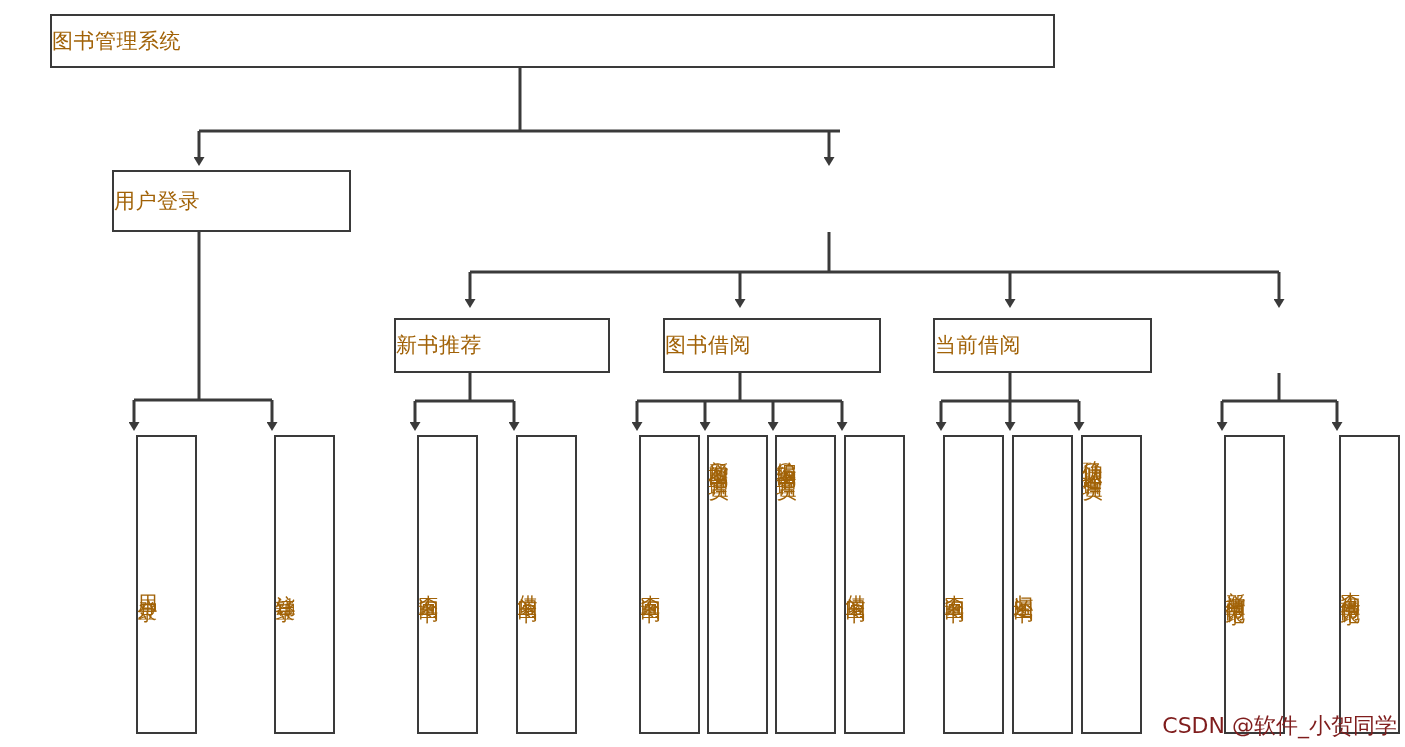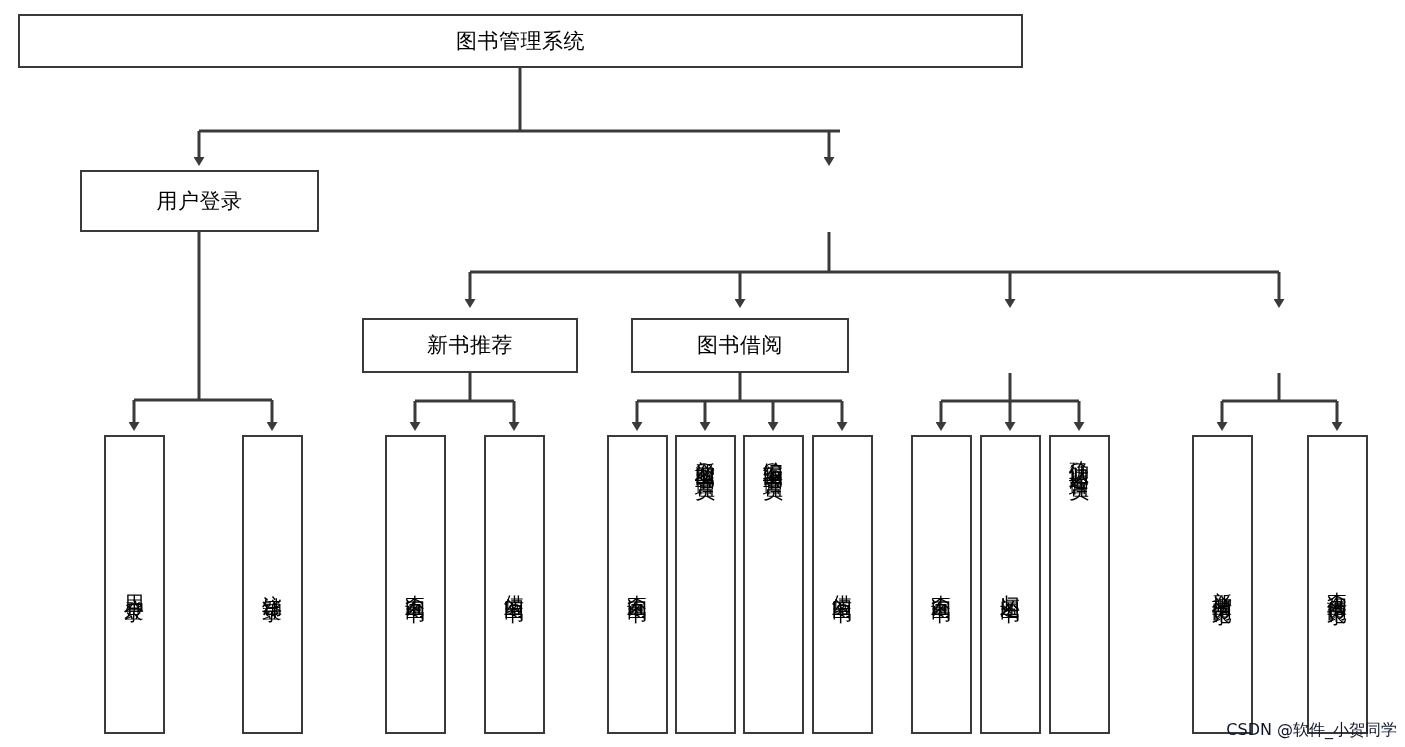--- a/index.html
+++ b/index.html
@@ -23,23 +23,24 @@
     height: 747px;
     pointer-events: none;
   }
   .node {
     position: absolute;
     box-sizing: border-box;
     border: 2.5px solid #3a3a3a;
     background: #ffffff;
     display: flex;
     align-items: center;
-    justify-content: center;
-    color: #000000;
+    justify-content: flex-start;
+    color: #a16207;
     z-index: 2;
+    margin-left: 32px;
   }
   .node .label {
     display: block;
     text-align: center;
     line-height: 1.18;
     letter-spacing: 0.5px;
   }
   
   .node.h .label {
     font-size: 21px;
@@ -62,22 +63,22 @@
     white-space: nowrap;
   }
   .node.v.mid {
     align-items: center;
     padding-top: 0;
   }
   #watermark {
     position: absolute;
     right: 8px;
     bottom: 6px;
-    font-size: 16px;
-    color: #0f172a;
+    font-size: 22px;
+    color: #7f1d1d;
     z-index: 5;
     white-space: nowrap;
     font-family: "DejaVu Sans", "Liberation Sans", sans-serif;
   }
 </style>
 </head>
 <body>
 
 <div id="canvas">
 
@@ -138,20 +139,23 @@
   <div class="node h" style="left:80px; top:170px; width:239px; height:62px;">
     <span class="label">用户登录</span>
   </div>
 
   <div class="node h" style="left:631px; top:318px; width:218px; height:55px;">
     <span class="label">图书借阅</span>
   </div>
   <div class="node h" style="left:362px; top:318px; width:216px; height:55px;">
     <span class="label">新书推荐</span>
   </div>
+  <div class="node h" style="left:901px; top:318px; width:219px; height:55px;">
+    <span class="label">当前借阅</span>
+  </div>
 
   <div class="node v mid" style="left:104px; top:435px; width:61px; height:299px;">
     <span class="label">用户登录</span>
   </div>
   <div class="node v mid" style="left:242px; top:435px; width:61px; height:299px;">
     <span class="label">注销登录</span>
   </div>
 
   <div class="node v mid" style="left:385px; top:435px; width:61px; height:299px;">
     <span class="label">查询图书</span>

